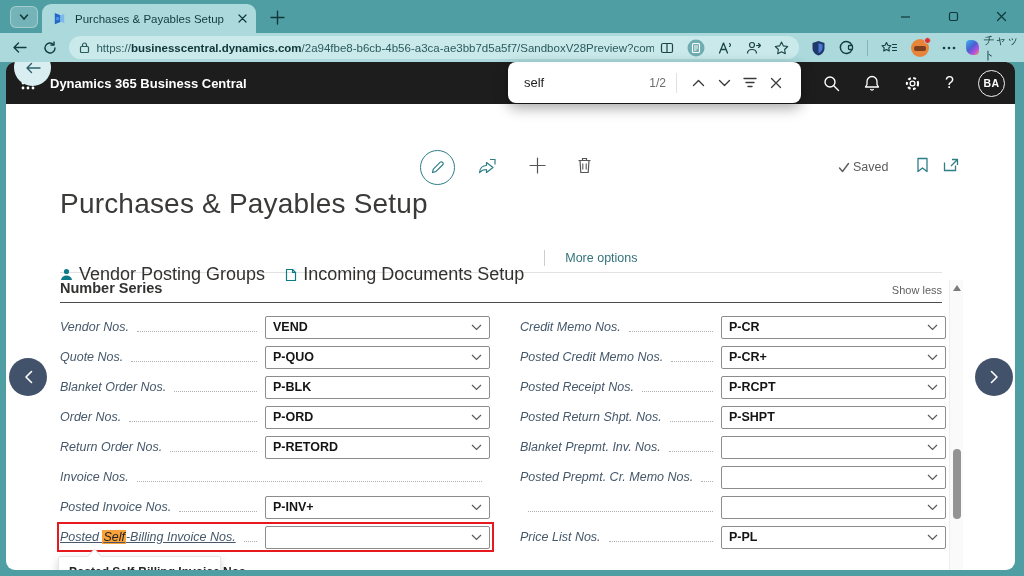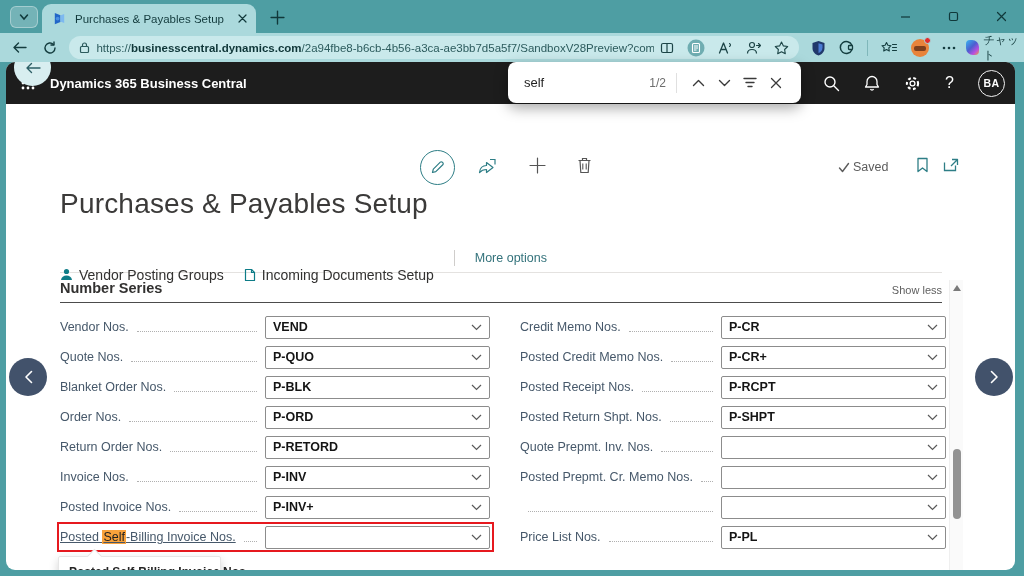--- a/index.html
+++ b/index.html
@@ -55,34 +55,34 @@
   .pencilbtn { position:absolute; left:414px; top:4px; width:35px; height:35px; border-radius:50%; border:1.5px solid #2e7e86; display:flex; align-items:center; justify-content:center; }
   .sharebtn { position:absolute; left:472px; top:11px; }
   .plusbtn  { position:absolute; left:523px; top:11px; }
   .trashbtn { position:absolute; left:571px; top:11px; }
   .savedwrap { position:absolute; left:832px; top:14px; display:flex; align-items:center; gap:3px; font-size:12.5px; color:#5c5c5c; }
   .bookmarkbtn { position:absolute; left:910px; top:11px; }
   .popoutbtn { position:absolute; left:937px; top:12px; }
   .pg-title { position:absolute; left:54px; top:84px; font-size:28px; font-weight:400; color:#3b3a39; letter-spacing:.2px; }
 
   .actionbar { position:absolute; left:54px; top:140px; width:882px; height:29px; display:flex; align-items:center; gap:20px; border-bottom:1px solid #e4e2e0; }
-  .ab-item { display:flex; align-items:center; gap:6px; font-size:14px; color:#323130;margin-top:33px; }
+  .ab-item { display:flex; align-items:center; gap:6px; font-size:18px; color:#323130;margin-top:33px; }
   .ab-sep { width:1px; height:16px; background:#cfcdcb; }
   .ab-more { font-size:12.5px; color:#33727b; }
 
   .sectionhead { position:absolute; left:54px; top:176px; width:882px; display:flex; justify-content:space-between; align-items:flex-end; border-bottom:1px solid #4c4c4c; padding-bottom:6px; }
   .sec-title { font-size:14.5px; font-weight:700; color:#323130; }
   .showless { font-size:11px; color:#5f5f5f; }
 
   
   .col { position:absolute; top:208px; }
   .col.left { left:54px; width:430px; }
   .col.right { left:514px; width:426px; }
   .row { position:relative; height:30px; display:flex; align-items:center; }
-  .flabel { font-size:12.5px; color:#46586a; white-space:nowrap; }
+  .flabel { font-size:12.5px; color:#46586a; white-space:nowrap;font-style:italic; }
   .flabel.hl { text-decoration:underline; }
   mark { background:#f9a23b; color:#222; padding:0 1px; }
   .dots { flex:1; height:1px; border-bottom:1.5px dotted #b0b0b0; margin:0 8px; transform:translateY(4px); min-width:8px; }
   .combo { width:225px; height:23px; border:1px solid #8c8c8c; border-radius:2px; background:#fff; display:flex; align-items:center; justify-content:space-between; padding:0 7px; flex:none; }
   .fvalue { font-size:12.5px; font-weight:700; color:#141414; }
   .annot { position:absolute; left:-3px; right:-4px; top:0; bottom:0; border:2px solid #e6191f; pointer-events:none; }
 
   
   .tooltip { position:absolute; left:52px; top:452px; width:163px; height:50px; background:#fff; border:1px solid #e6e6e6; box-shadow:0 4px 10px rgba(0,0,0,.18); border-radius:2px; }
   .tooltip .arrow { position:absolute; left:30px; top:-6px; width:11px; height:11px; background:#fff; transform:rotate(45deg); border-left:1px solid #e6e6e6; border-top:1px solid #e6e6e6; }
@@ -378,26 +378,20 @@
           <div class="combo">
             <span class="fvalue">P-RETORD</span>
             <svg width="11" height="7" viewBox="0 0 11 7">
               <path d="M1 1l4.5 4.5L10 1" fill="none" stroke="#5a5a5a" stroke-width="1.2"></path>
             </svg>
           </div>
         </div>
       <div class="row">
           <span class="flabel">Invoice Nos.</span>
           <span class="dots"></span>
-          <div class="combo">
-            <span class="fvalue">P-INV</span>
-            <svg width="11" height="7" viewBox="0 0 11 7">
-              <path d="M1 1l4.5 4.5L10 1" fill="none" stroke="#5a5a5a" stroke-width="1.2"></path>
-            </svg>
-          </div>
         </div>
       <div class="row">
           <span class="flabel">Posted Invoice Nos.</span>
           <span class="dots"></span>
           <div class="combo">
             <span class="fvalue">P-INV+</span>
             <svg width="11" height="7" viewBox="0 0 11 7">
               <path d="M1 1l4.5 4.5L10 1" fill="none" stroke="#5a5a5a" stroke-width="1.2"></path>
             </svg>
           </div>
@@ -450,21 +444,21 @@
           <span class="flabel">Posted Return Shpt. Nos.</span>
           <span class="dots"></span>
           <div class="combo">
             <span class="fvalue">P-SHPT</span>
             <svg width="11" height="7" viewBox="0 0 11 7">
               <path d="M1 1l4.5 4.5L10 1" fill="none" stroke="#5a5a5a" stroke-width="1.2"></path>
             </svg>
           </div>
         </div>
       <div class="row">
-          <span class="flabel">Quote Prepmt. Inv. Nos.</span>
+          <span class="flabel">Blanket Prepmt. Inv. Nos.</span>
           <span class="dots"></span>
           <div class="combo">
             <span class="fvalue"></span>
             <svg width="11" height="7" viewBox="0 0 11 7">
               <path d="M1 1l4.5 4.5L10 1" fill="none" stroke="#5a5a5a" stroke-width="1.2"></path>
             </svg>
           </div>
         </div>
       <div class="row">
           <span class="flabel">Posted Prepmt. Cr. Memo Nos.</span>

